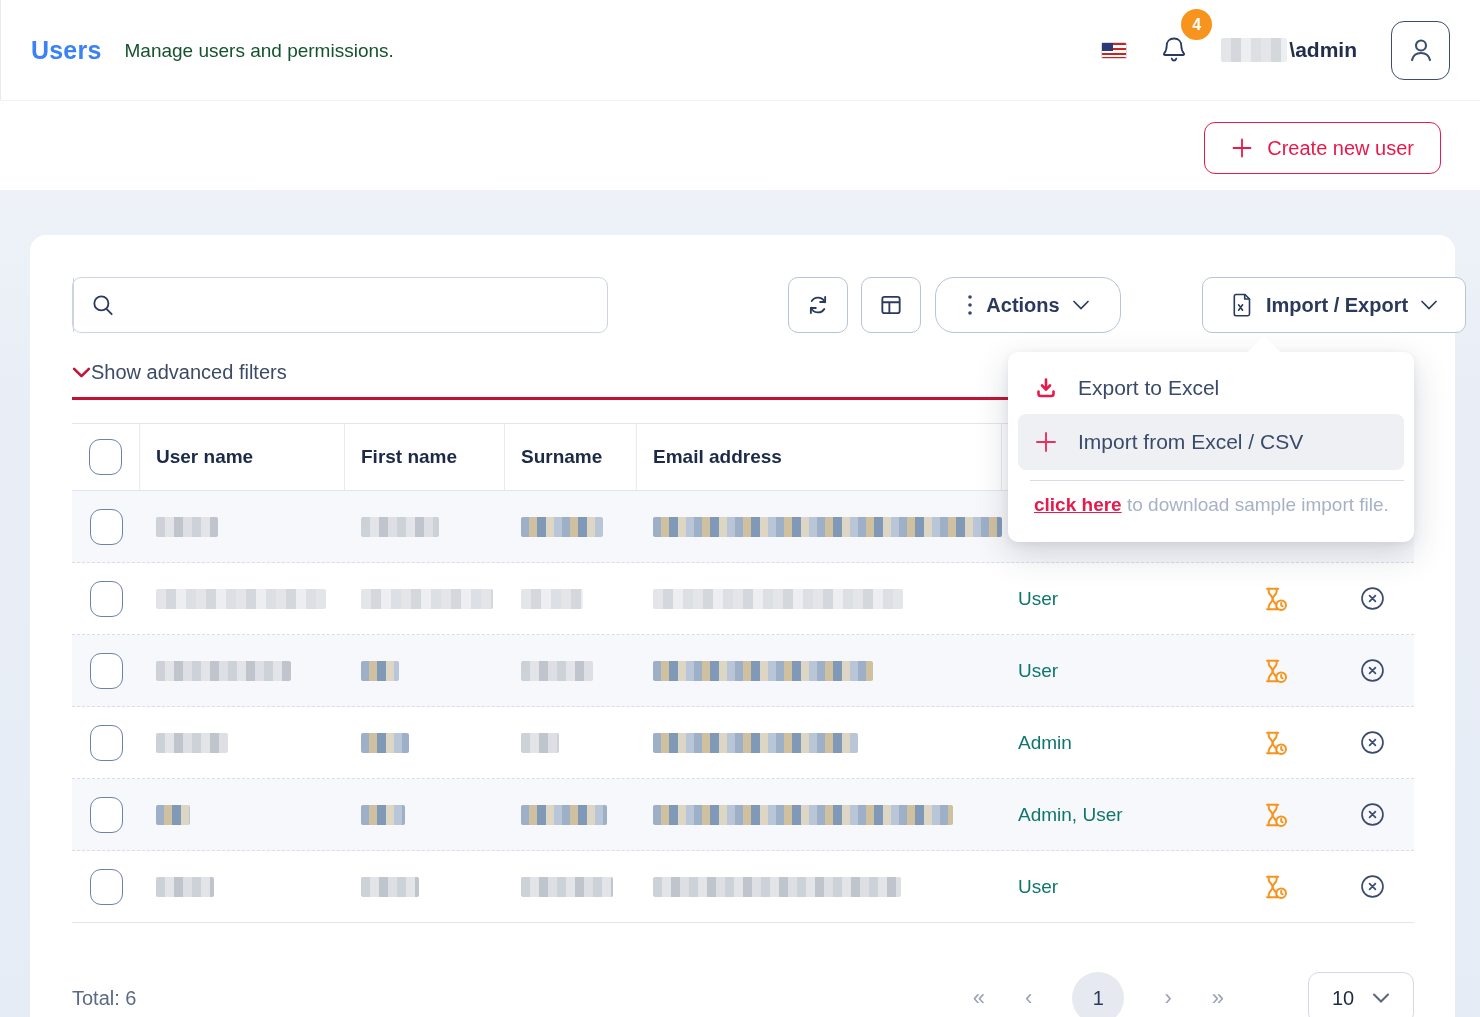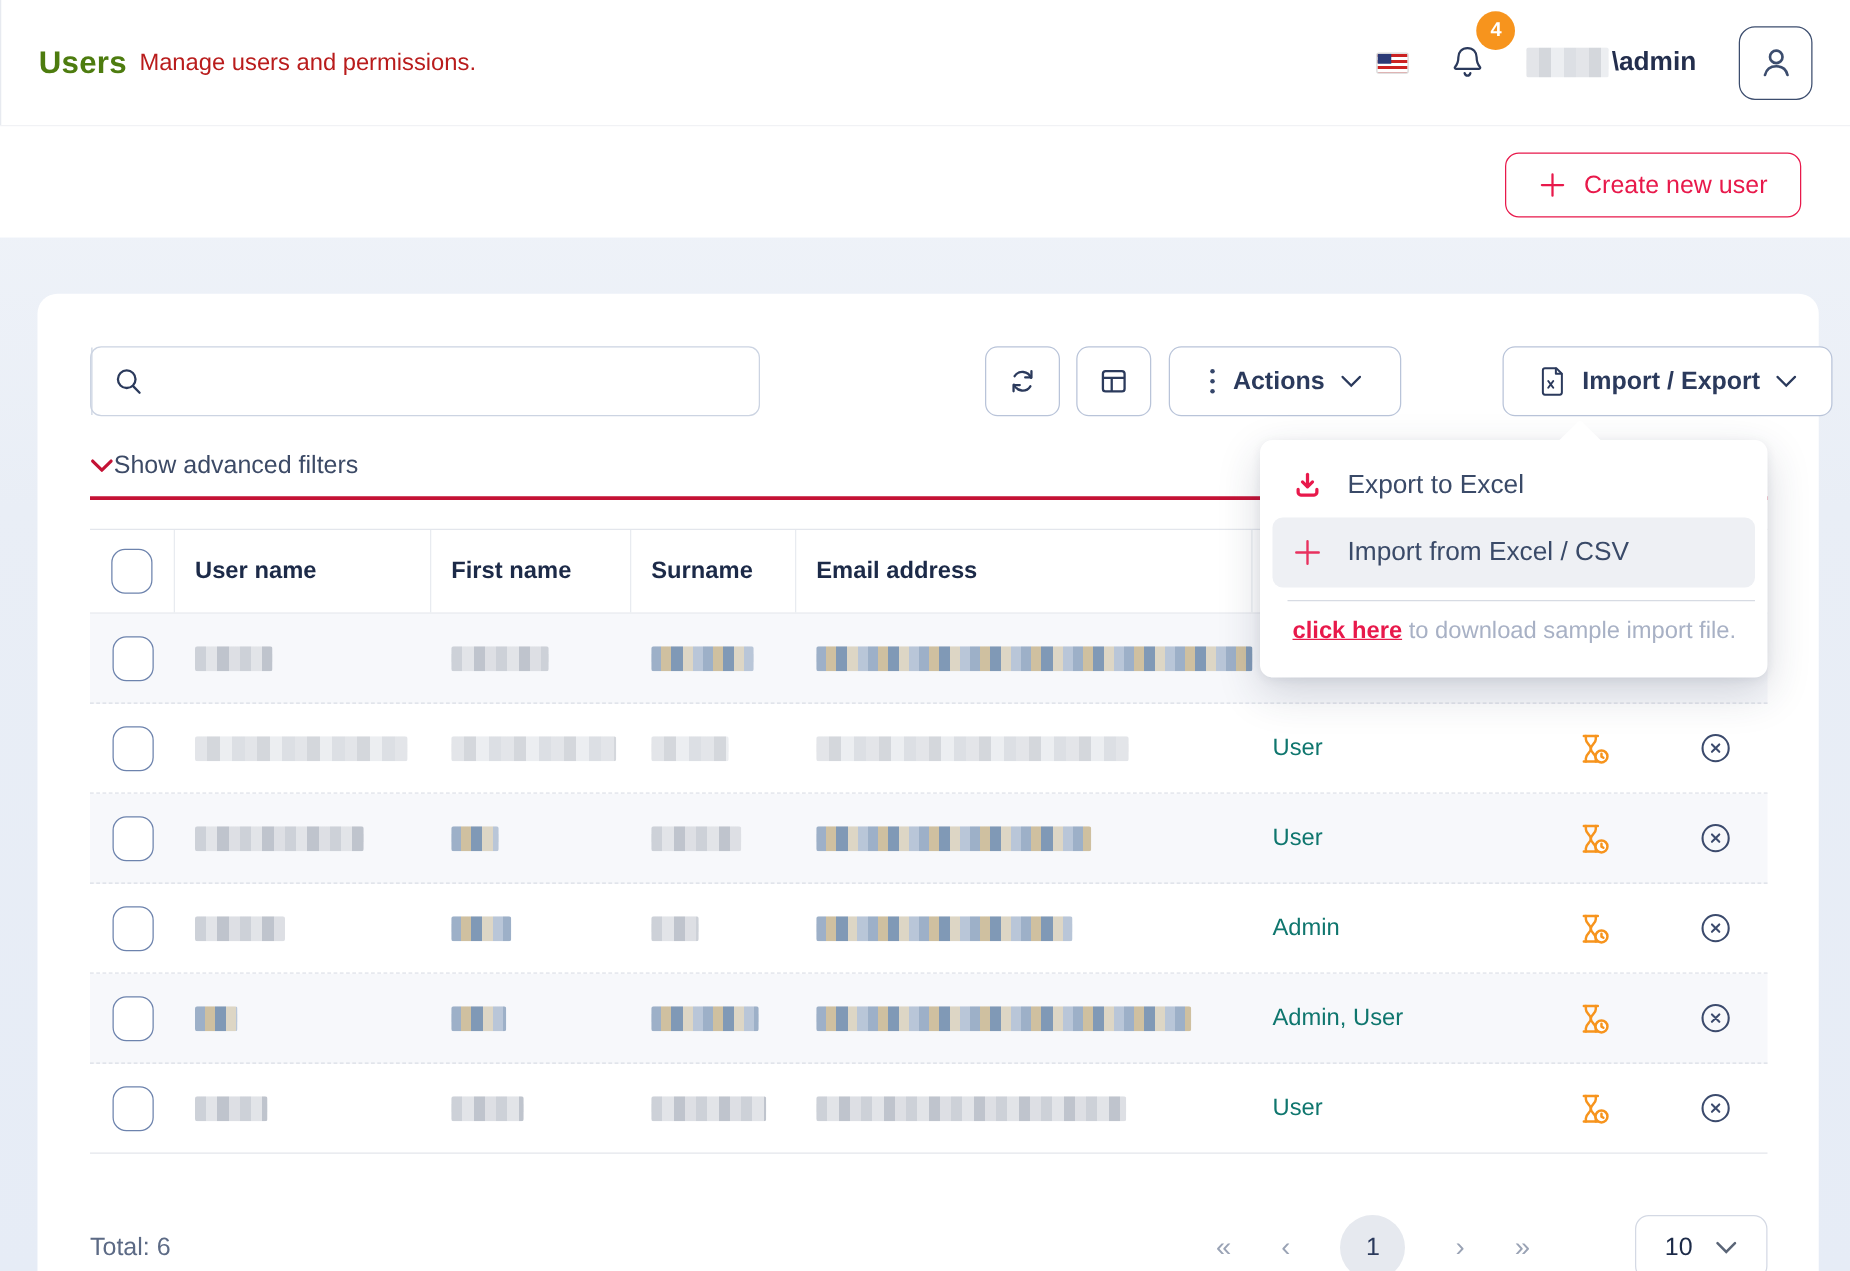--- a/index.html
+++ b/index.html
@@ -3,22 +3,22 @@
 <meta charset="utf-8">
 <style>
   * { margin:0; padding:0; box-sizing:border-box; }
   html,body { width:1480px; height:1017px; overflow:hidden;
     font-family:"Liberation Sans", sans-serif; }
   body { background:linear-gradient(180deg,#f2f5fa 0%, #e9eef6 40%, #e6ecf6 100%); position:relative; }
 
   
   .topbar { position:absolute; left:0; top:0; width:1480px; height:100px; background:#fff;
     display:flex; align-items:center; padding:0 30px; border-left:1px solid #e7eaf0; }
-  .page-title { font-size:25px; font-weight:bold; color:#4d7c0f; letter-spacing:.2px; }
-  .page-subtitle { font-size:19px; color:#b91c1c; margin-left:10px; margin-top:2px; }
+  .page-title { font-size:25px; font-weight:bold; color:#3b82f6; letter-spacing:.2px; }
+  .page-subtitle { font-size:19px; color:#14532d; margin-left:23px; margin-top:2px; }
   .topbar-right { margin-left:auto; display:flex; align-items:center; gap:34px; }
   .flag { width:26px; height:17px; position:relative; border:1px solid #d8d8d8; border-radius:2px;
     background:repeating-linear-gradient(180deg,#c22 0 2.4px,#fff 2.4px 4.8px); overflow:hidden; cursor:pointer;}
   .flag::before { content:""; position:absolute; left:0; top:0; width:11px; height:8px; background:#2b3a77; }
   .bell-wrap { position:relative; width:26px; height:30px; }
   .badge { position:absolute; top:-26px; left:20px; width:31px; height:31px; border-radius:50%;
     background:#f7941d; color:#fff; font-size:16px; font-weight:bold; display:flex;
     align-items:center; justify-content:center; }
   .user-label { display:flex; align-items:center; gap:2px; font-size:21px; font-weight:bold; color:#232e4d; }
   .redact { display:inline-block; height:20px; border-radius:2px; vertical-align:middle; }
@@ -46,21 +46,21 @@
   .search-input { flex:1; border:0; outline:0; background:transparent; padding:0 22px;
     font-size:19px; color:#3c4a66; font-family:"Liberation Sans",sans-serif; }
   .search-input::placeholder { color:#a4afc6; }
   .search-btn { width:58px; border-left:1.4px solid #ccd4e2; display:flex; align-items:center;
     justify-content:center; cursor:pointer; }
   .tool-btn { position:absolute; top:42px; height:56px; border:1.4px solid #b9c4d9; border-radius:10px;
     background:#fff; display:flex; align-items:center; justify-content:center; gap:12px; cursor:pointer;
     color:#2b3a5c; font-family:"Liberation Sans",sans-serif; }
   .btn-refresh { left:758px; width:60px; }
   .btn-columns { left:831px; width:60px; }
-  .btn-actions { left:905px; width:186px; font-size:20px; font-weight:600; }
+  .btn-actions { left:905px; width:186px; font-size:20px; font-weight:600;border-radius:19px; }
   .btn-impexp  { left:1172px; width:264px; font-size:20px; font-weight:bold; }
 
   
   .filters-toggle { position:absolute; left:42px; top:126px; display:flex; align-items:center; 
     font-size:20px; color:#3c4a66; cursor:pointer; }
   .red-underline { position:absolute; left:42px; top:162px; width:1342px; height:3px; background:#c41235; }
 
   
   .table { position:absolute; left:42px; top:188px; width:1342px; border-top:1px solid #e3e6ec; }
   .thead { display:flex; height:67px; border-bottom:1px solid #e3e6ec; background:#fff; }

